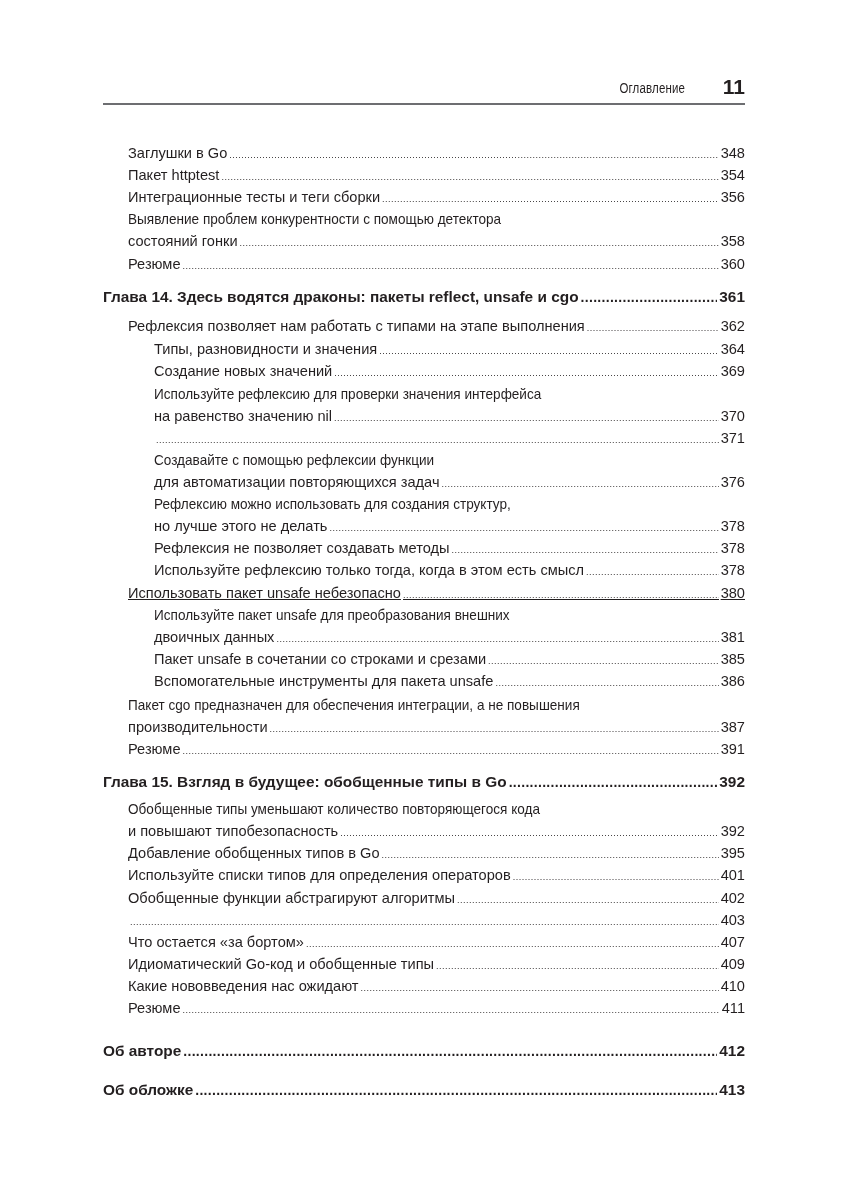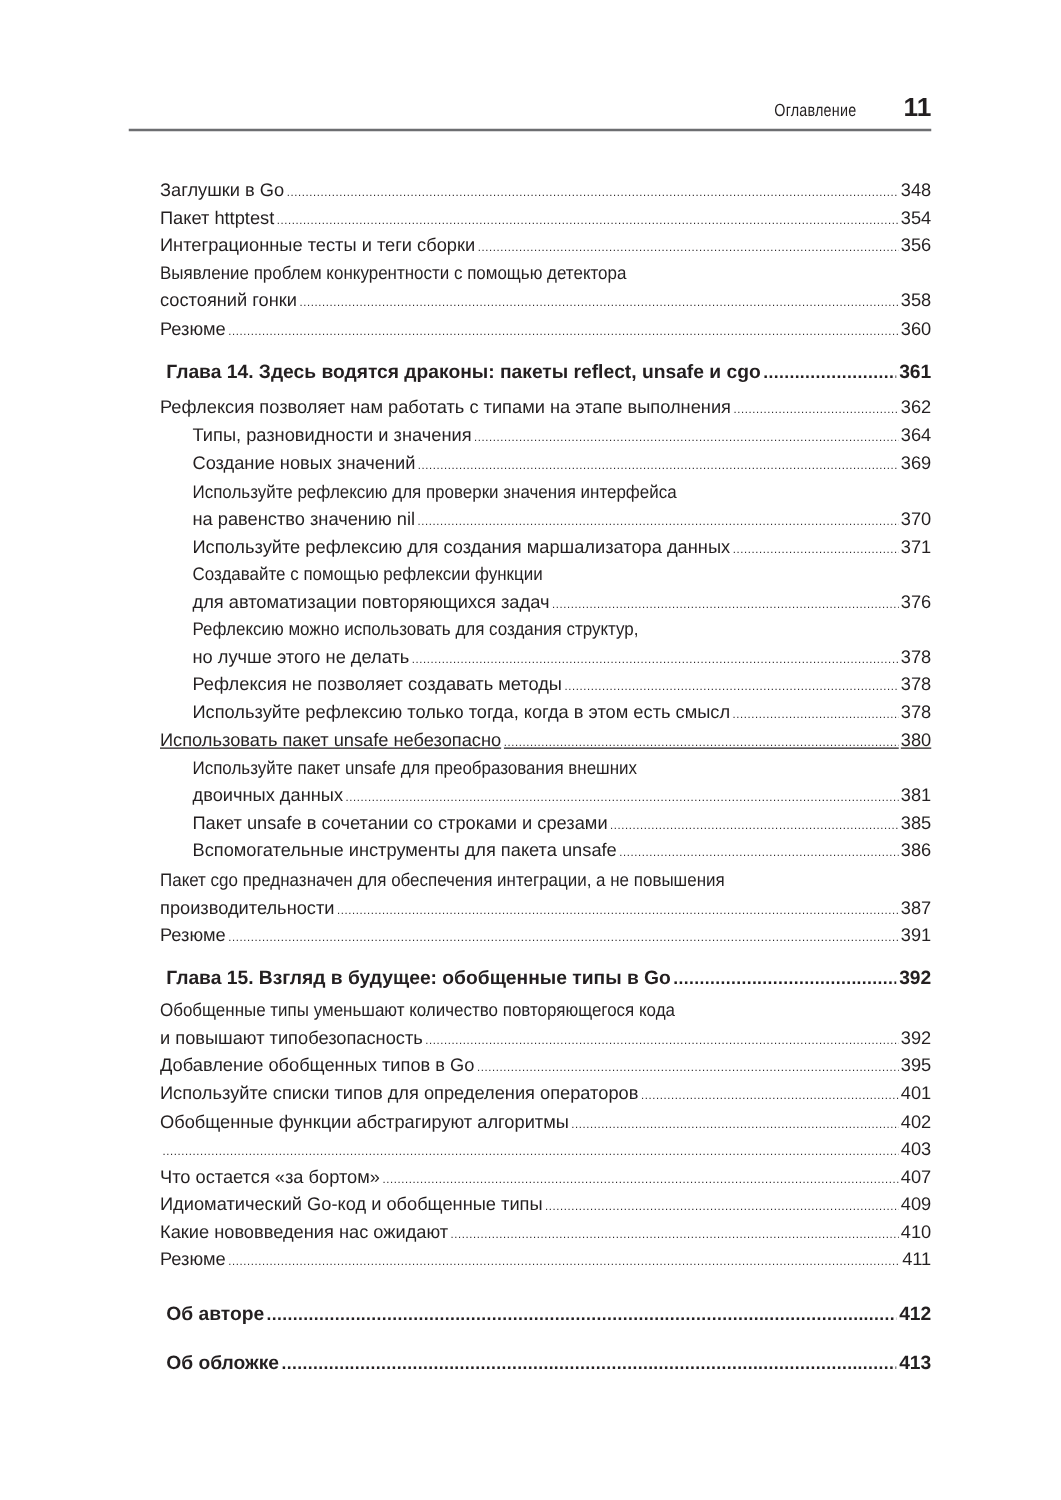--- a/index.html
+++ b/index.html
@@ -11,21 +11,21 @@
   .header-page { position: absolute; right: 0; top: 5px; font-size: 21px; font-weight: bold; }
   .rule { position: absolute; left: 103px; top: 103px; width: 642px; height: 2px; background: #6d6e71; }
   .toc { position: absolute; left: 0; top: 0; width: 849px; }
   .row { position: absolute; left: 0; right: 104px; height: 22px; font-size: 14.6px; line-height: 22px;
          display: flex; align-items: baseline; white-space: nowrap; }
   .row .t { flex: 0 0 auto; text-align: center; }
   .row .dots { flex: 1 1 auto; overflow: hidden; margin: 0 2px 0 2px; color:#231f20;
                font-size: 9px; letter-spacing: 0.5px; }
   .row .dots::before { content: "..........................................................................................................................................................................................................................................................................................................................................................................................................................................................................................................."; }
   .row .p { flex: 0 0 auto; }
-  .row.chap { font-size: 15.4px; font-weight: bold; margin-left: 30px; }
+  .row.chap { font-size: 15.4px; font-weight: bold; }
   .row.chap .dots { font-size: 14px; letter-spacing: 0.3px; }
   .line1 { position: absolute; white-space: nowrap; font-size: 14.6px; line-height: 22px; }
   .cond { display:inline-block; transform: scaleX(0.93); transform-origin: left center; }
 </style>
 </head>
 <body>
 
 <div class="header">
   <span class="header-title">Оглавление</span>
   <span class="header-page">11</span>
@@ -79,21 +79,20 @@
       <span class="dots"></span>
       <span class="p">369</span>
     </div>
     <div class="line1" style="left: 154px; top: 383px;"><span class="cond">Используйте рефлексию для проверки значения интерфейса</span></div>
     <div class="row" style="left: 154px; top: 405px;">
       <span class="t">на равенство значению nil</span>
       <span class="dots"></span>
       <span class="p">370</span>
     </div>
     <div class="row" style="left: 154px; top: 427px;">
-      <span class="t">Используйте рефлексию для создания маршализатора данных</span>
       <span class="dots"></span>
       <span class="p">371</span>
     </div>
     <div class="line1" style="left: 154px; top: 449px;"><span class="cond">Создавайте с помощью рефлексии функции</span></div>
     <div class="row" style="left: 154px; top: 471px;">
       <span class="t">для автоматизации повторяющихся задач</span>
       <span class="dots"></span>
       <span class="p">376</span>
     </div>
     <div class="line1" style="left: 154px; top: 493px;"><span class="cond">Рефлексию можно использовать для создания структур,</span></div>

